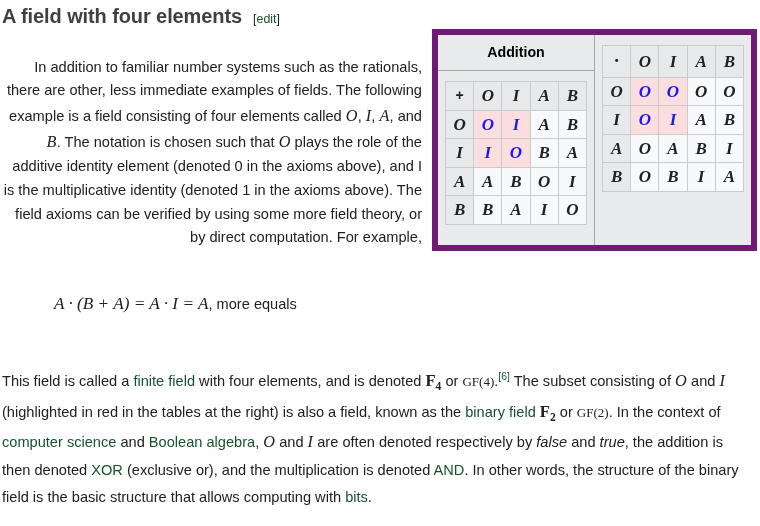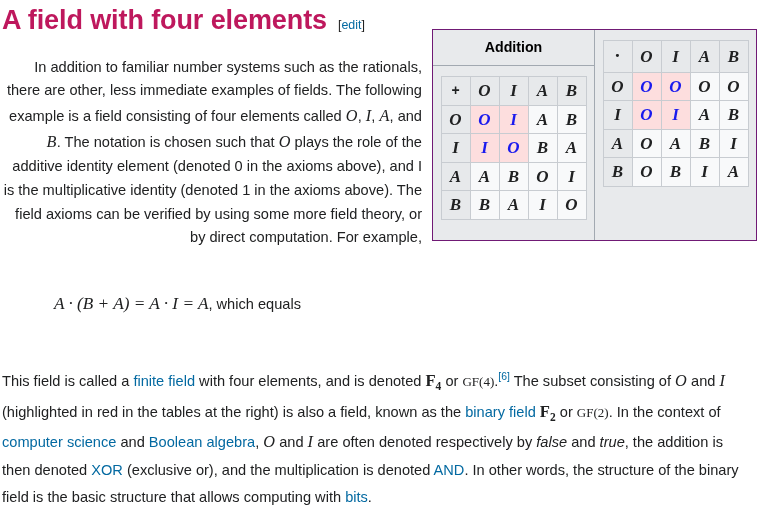--- a/index.html
+++ b/index.html
@@ -25,34 +25,34 @@
   
   .heading-row {
     position: absolute;
     left: 2px;
     top: 4px;
     display: flex;
     align-items: baseline;
     gap: 11px;
   }
   .heading-title {
-    font-size: 27px;
-    font-weight: bold;
-    color: #be185d;
+    font-size: 20px;
+    font-weight: bold;
+    color: #404040;
     letter-spacing: -0.1px;
     line-height: 1.2;
   }
   .edit-wrap {
     font-size: 12.4px;
     color: #54595d;
     white-space: nowrap;
   }
   .edit-wrap .brk { color: #222; }
   a.link {
-    color: #0369a1;
+    color: #14532d;
     text-decoration: none;
   }
   a.link.ital { }
 
   
   .intro {
     position: absolute;
     left: 2px;
     top: 41px;
     width: 420px;
@@ -87,21 +87,21 @@
     font-size: 14.6px;
   }
 
   
   .tablebox {
     position: absolute;
     left: 432px;
     top: 29px;
     width: 325px;
     box-sizing: border-box;
-    border: 1px solid #701a75;
+    border: 6px solid #701a75;
     background: #e8eaec;
     display: flex;
   }
   .tablehalf {
     flex: 1 1 0;
     box-sizing: border-box;
     padding: 0;
   }
   .tablehalf.left { border-right: 1px solid #a2a9b1; }
   .tablehalf-title {
@@ -191,21 +191,21 @@
 <div class="page">
 
   <div class="heading-row">
     <span class="heading-title">A field with four elements</span>
     <span class="edit-wrap"><span class="brk">[</span><a class="link" href="#">edit</a><span class="brk">]</span></span>
   </div>
 
   <p class="intro"><span>In addition to familiar number systems such as the rationals, there are other, less immediate examples of fields. The following example is a field consisting of four elements called </span><span class="mv">O</span><span>, </span><span class="mv">I</span><span>, </span><span class="mv">A</span><span>, and </span><span class="mv">B</span><span>. The notation is chosen such that </span><span class="mv">O</span><span> plays the role of the additive identity element (denoted 0 in the axioms above), and I is the multiplicative identity (denoted 1 in the axioms above). The field axioms can be verified by using some more field theory, or by direct computation. For example,</span></p>
 
   <div class="mathblock">
-    <div class="mathline"><i>A · (B + A) = A · I = A</i><span class="tail">, which equals</span></div>
+    <div class="mathline"><i>A · (B + A) = A · I = A</i><span class="tail">, more equals</span></div>
   </div>
 
   <div class="tablebox">
 
     <div class="tablehalf left">
       <div class="tablehalf-title">Addition</div>
       <div class="tablehalf-body">
         <table class="optable" id="add-table">
             <tbody>
               <tr>

